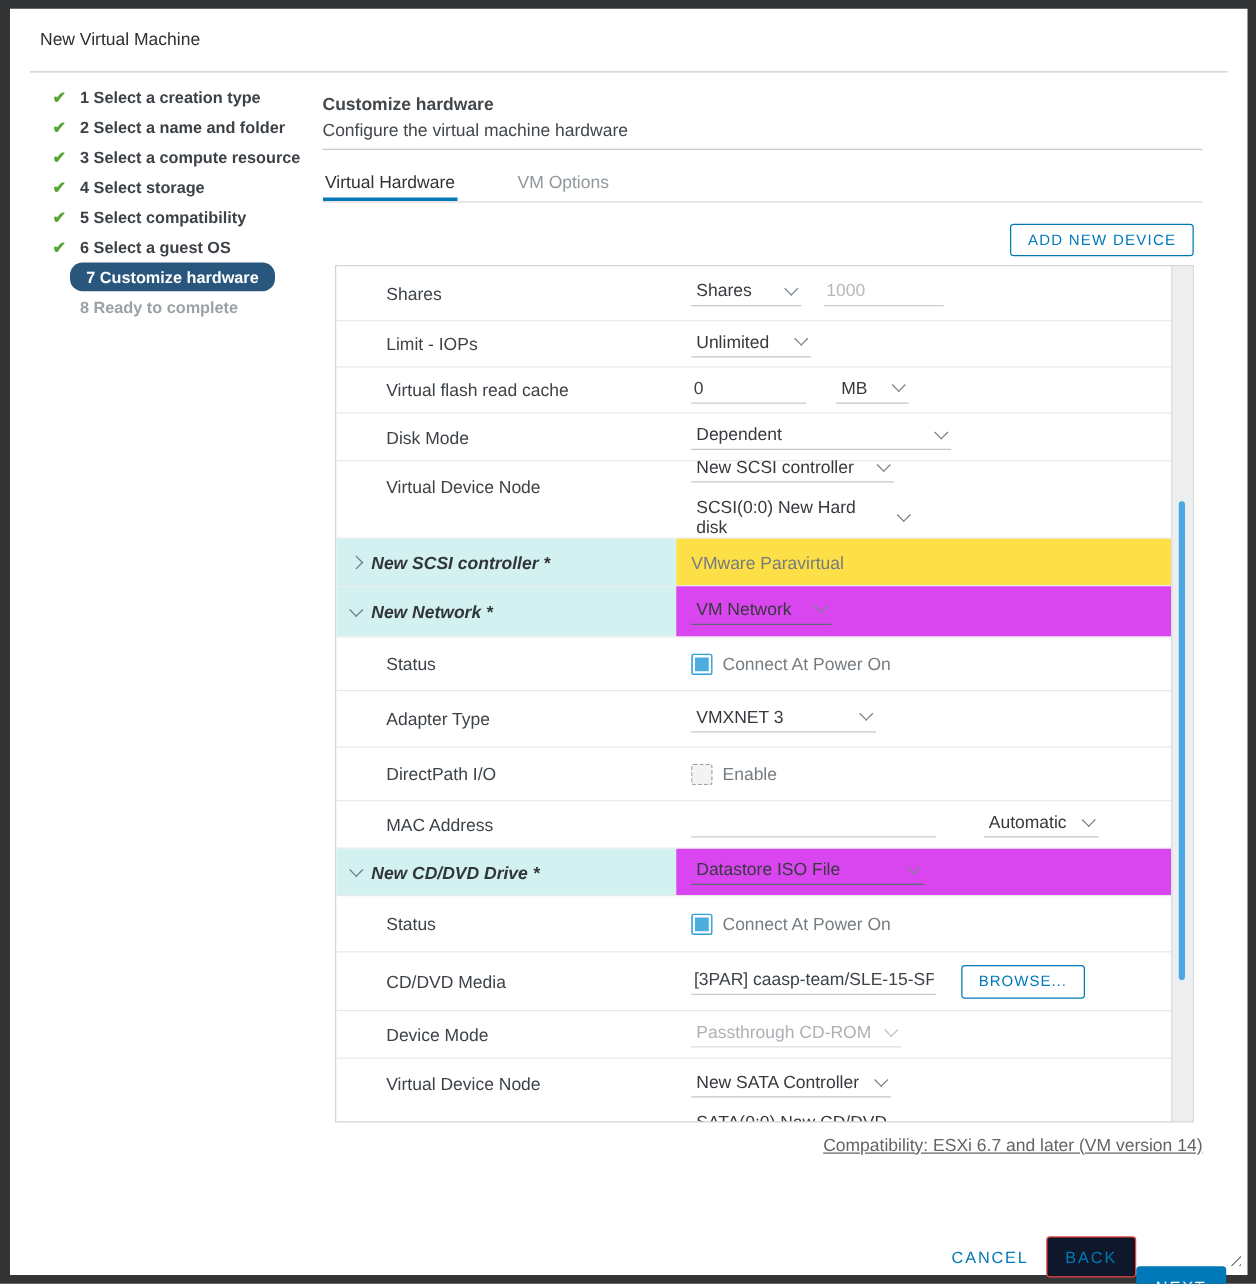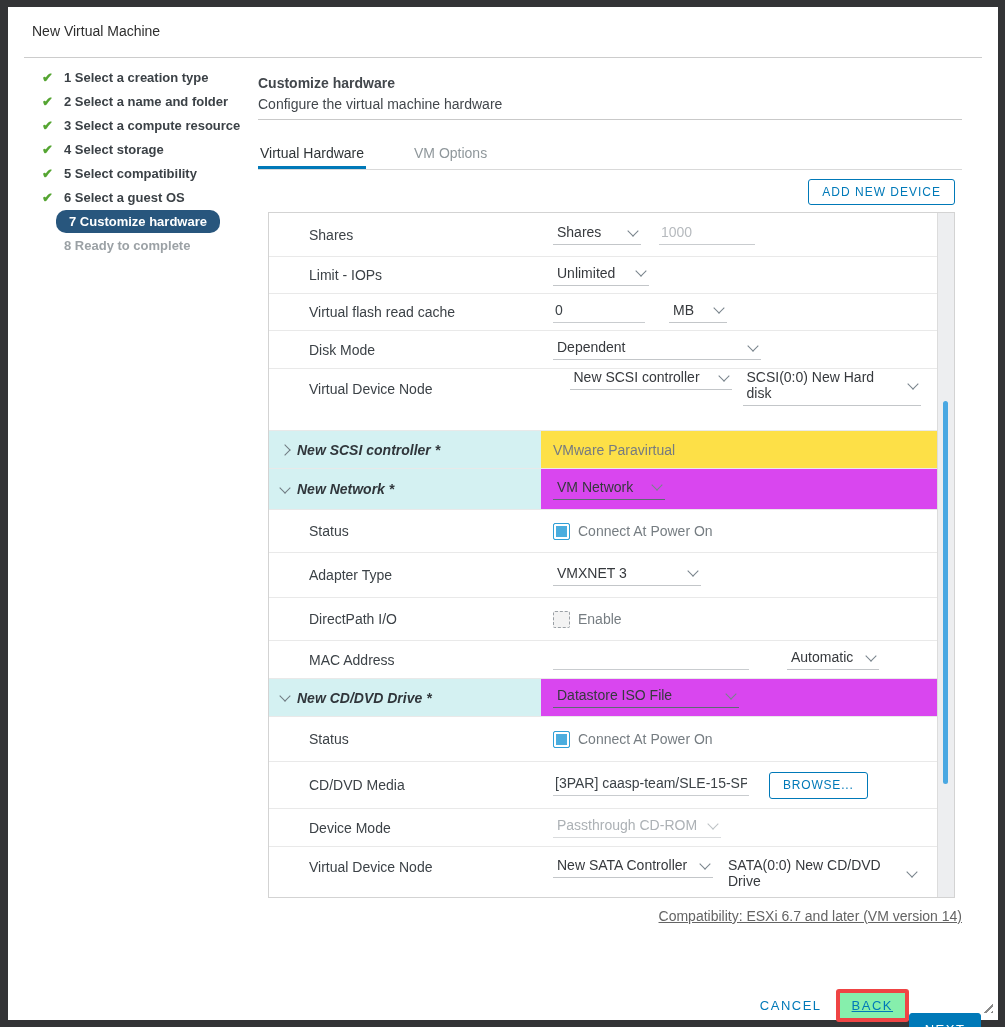--- a/index.html
+++ b/index.html
@@ -25,21 +25,21 @@
   .step-active-box{
     margin-left:24px;height:23px;display:inline-flex;align-items:center;
     background:#28567d;border-radius:10px;padding:0 13px;
     color:#ffffff;font-size:13px;font-weight:700;
   }
   
   .main-title{position:absolute;left:250px;top:68px;font-size:14px;font-weight:700;color:#42474c;}
   .main-sub{position:absolute;left:250px;top:89px;font-size:14px;color:#42474c;}
   .main-sep{position:absolute;left:250px;top:112px;width:704px;height:1px;background:#c9c9c9;}
   
-  .tabs{position:absolute;left:250px;top:138px;width:704px;display:flex;gap:46px;border-bottom:1px solid #d9d9d9;}
+  .tabs{position:absolute;left:250px;top:130px;width:704px;display:flex;gap:46px;border-bottom:1px solid #d9d9d9;}
   .tab{padding:0 2px 8px 2px;font-size:14px;color:#8f979b;cursor:pointer;}
   .tab.active{color:#2f3437;box-shadow:inset 0 -3px 0 #0079b8;}
   
   .add-btn{
     position:absolute;right:43px;top:172px;height:24px;padding:0 13px;
     display:flex;align-items:center;border:1px solid #0079b8;border-radius:3px;
     color:#0079b8;font-size:12px;letter-spacing:1px;background:#fff;cursor:pointer;
   }
   
   .hw-table{
@@ -49,21 +49,21 @@
   .hw-rows{position:absolute;left:0;top:0;right:17px;bottom:0;overflow:hidden;}
   .hrow{display:flex;border-bottom:1px solid #e9e9e9;box-sizing:border-box;}
   .hlabel{
     width:272px;box-sizing:border-box;padding-left:40px;
     display:flex;align-items:center;font-size:14px;color:#3c4247;flex:none;
   }
   .hctrl{flex:1;display:flex;align-items:center;padding-left:12px;box-sizing:border-box;min-width:0;}
   .hrow.sect .hlabel{padding-left:12px;gap:8px;font-style:italic;font-weight:700;color:#30363b;background:#d4f1f2;}
   .valbg-gray{background:#fde047;}
   .valbg-sel{background:#d946ef;}
-  .stack{flex-direction:row;align-items:flex-start;justify-content:center;gap:11px;}
+  .stack{flex-direction:column;align-items:flex-start;justify-content:center;gap:11px;}
   .top-align{align-items:flex-start;padding-top:12px;}
   
   .sel{
     display:inline-flex;align-items:center;justify-content:space-between;
     border-bottom:1px solid #c3c6c9;padding:0 4px 4px 4px;box-sizing:border-box;
     font-size:14px;color:#36393d;cursor:pointer;flex:none;
   }
   .sel.dark{border-bottom-color:#5d6a73;}
   .sel.disabled{border-bottom-color:#d9dbdd;cursor:default;}
   .sel.disabled .sel-t{color:#acb1b5;}
@@ -93,21 +93,21 @@
   }
   
   .sb-track{position:absolute;right:0;top:0;bottom:0;width:17px;background:#edeef0;border-left:1px solid #dcdcdc;box-sizing:border-box;}
   .sb-thumb{position:absolute;right:6px;top:188px;width:5px;height:383px;background:#4aa8e2;border-radius:3px;cursor:pointer;}
   
   .compat{position:absolute;right:36px;top:901px;font-size:14px;color:#646464;text-decoration:underline;}
   .footer-btns{position:absolute;right:17px;top:958px;display:flex;align-items:center;}
   .cancel-link{color:#0079b8;font-size:13px;letter-spacing:1.5px;margin-right:14px;cursor:pointer;}
   .btn{height:33px;min-width:72px;box-sizing:border-box;display:inline-flex;align-items:center;justify-content:center;
        font-size:13px;letter-spacing:1.5px;border-radius:3px;cursor:pointer;padding:0 12px;}
-  .btn.outline{border:4px solid #ef4444;color:#0079b8;background:#86efac;text-decoration:underline;}
+  .btn.outline{border:1px solid #ef4444;color:#0079b8;background:#0f172a;}
   .btn.primary{background:#0079b8;color:#ffffff;border:1px solid #0079b8;margin-top:48px;}
   .resize-handle{
     position:absolute;right:5px;bottom:7px;width:13px;height:13px;
     background:repeating-linear-gradient(135deg,transparent 0 3px,#8a8a8a 3px 4.5px);
     clip-path:polygon(100% 0,100% 100%,0 100%);
   }
 </style>
 </head>
 <body>
 

